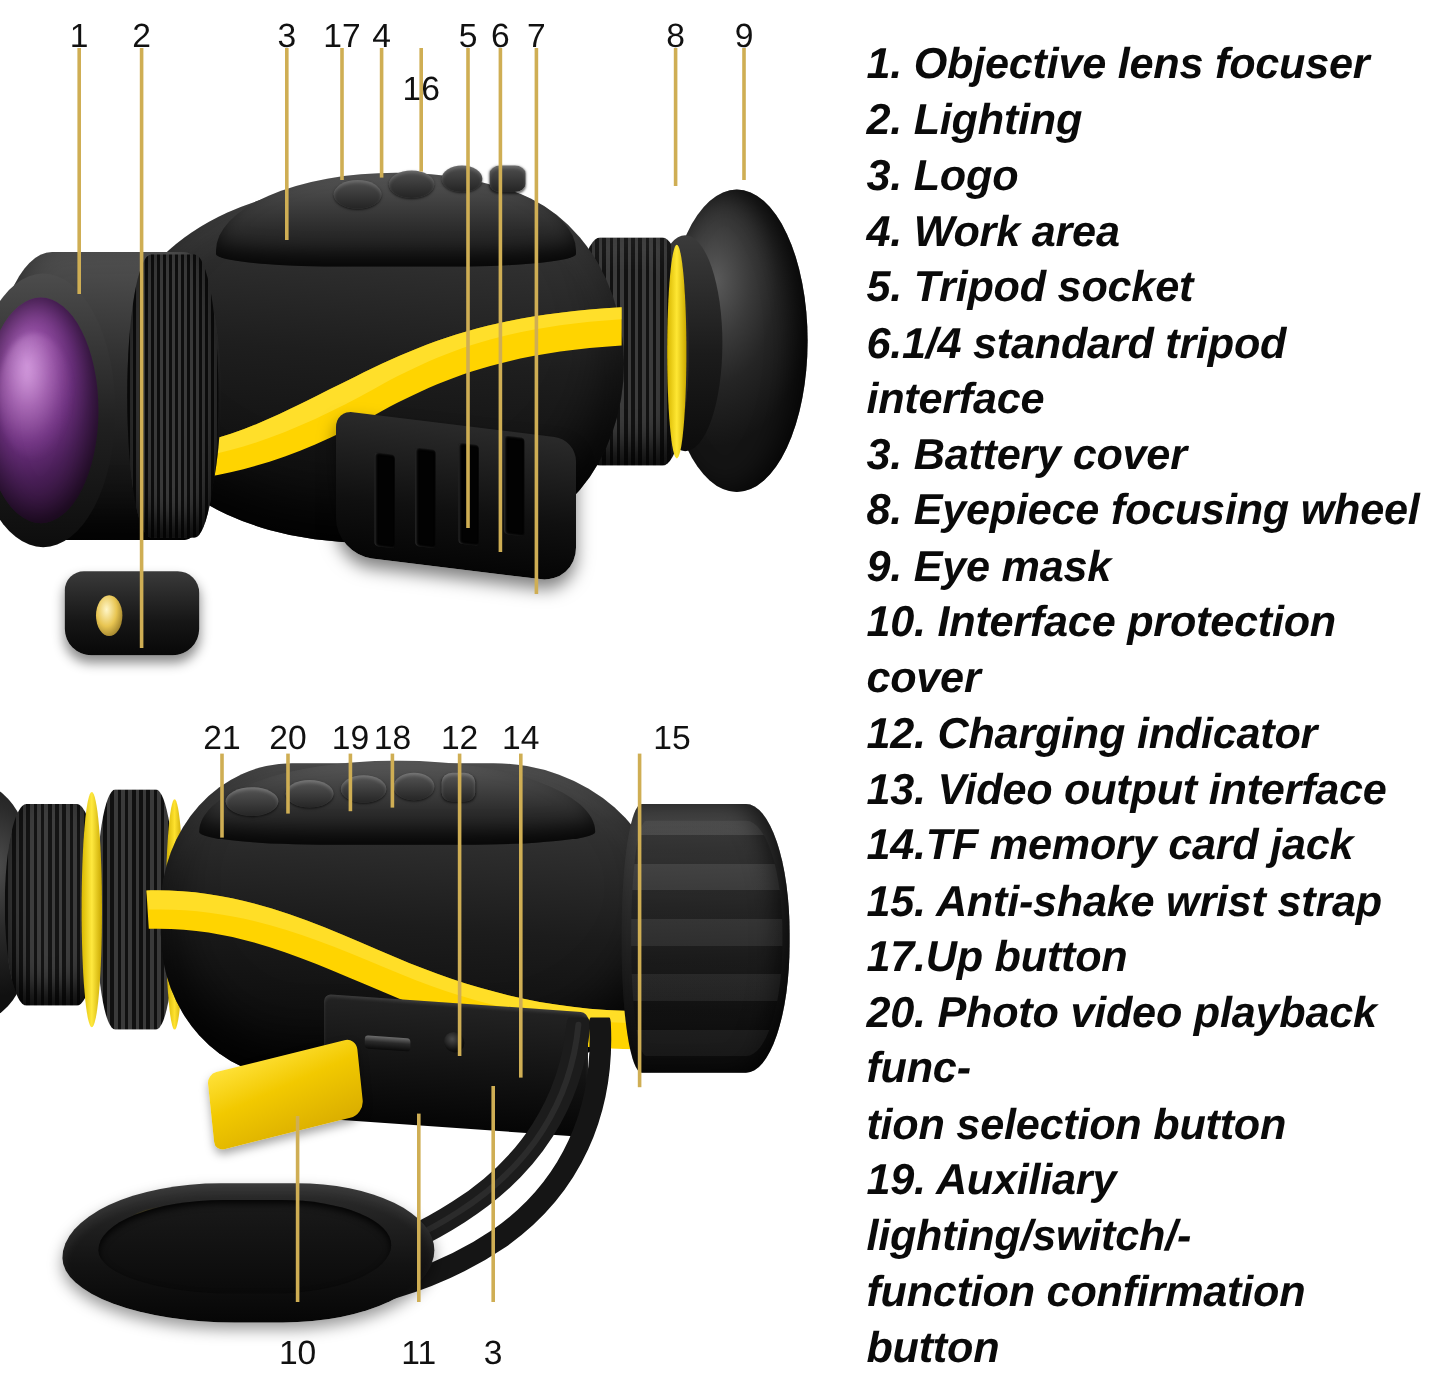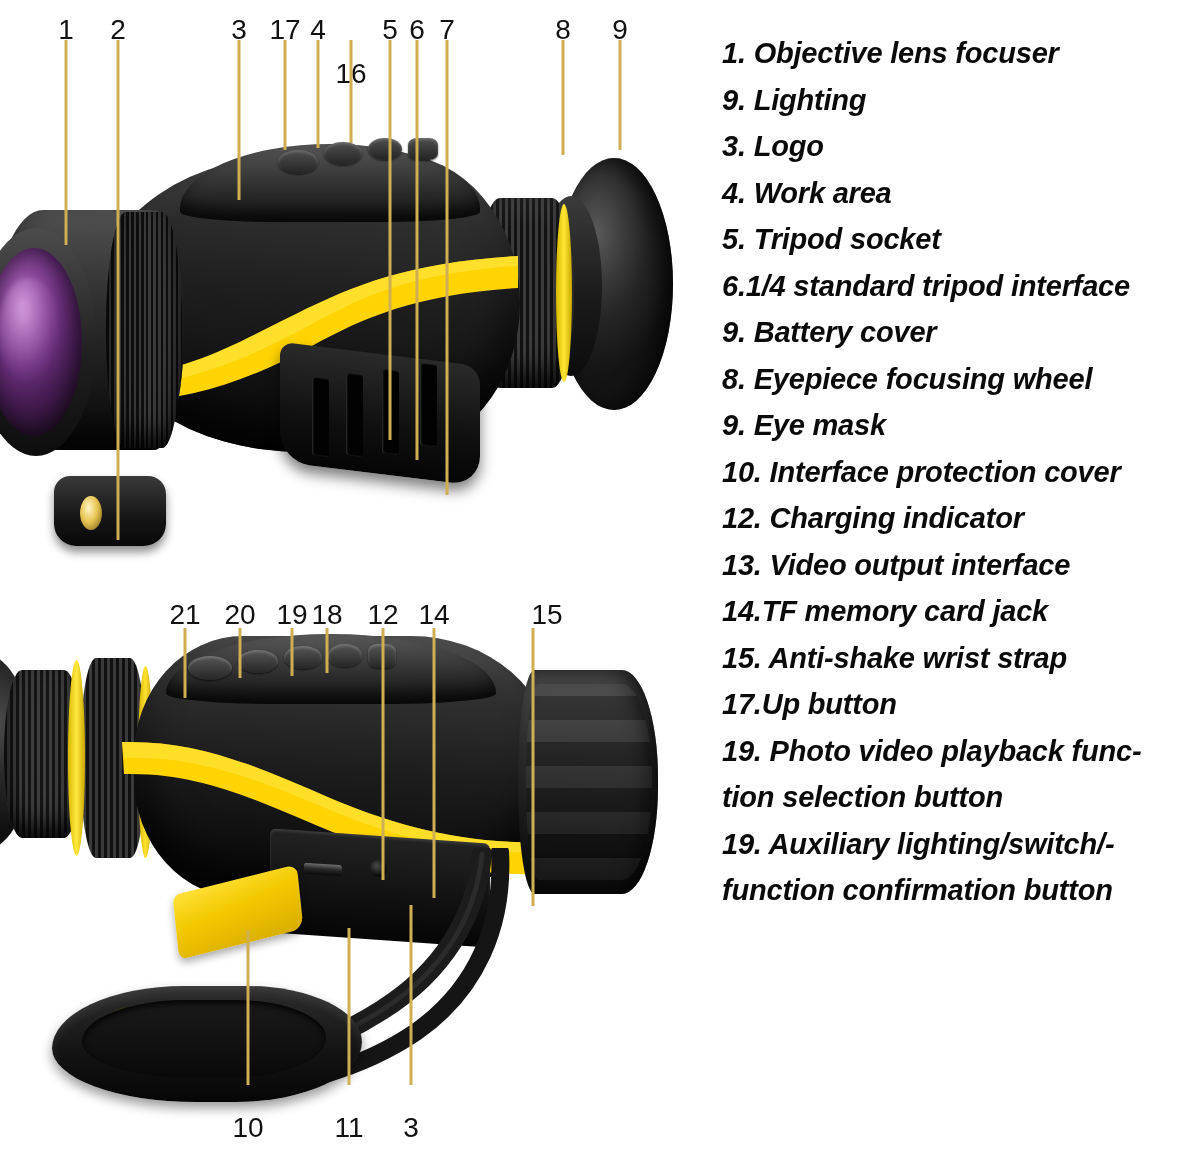--- a/index.html
+++ b/index.html
@@ -17,21 +17,21 @@
 
   
   .legend {
     position: absolute;
     left: 722px; top: 30px;
     width: 478px;
   }
   .legend-item {
     font-style: italic;
     font-weight: bold;
-    font-size: 29px;
+    font-size: 36px;
     line-height: 46.5px;
     color: #0a0a0a;
     letter-spacing: -0.2px;
     white-space: pre-wrap;
   }
 
   
   .callout {
     position: absolute;
     font-size: 28px;
@@ -450,45 +450,45 @@
       <div class="callout" style="left: 240px; top: 601px; text-align: right;">20</div>
       <div class="leader" style="left: 240px; top: 628px; height: 50px; background: rgb(207, 174, 84);"></div>
       <div class="callout" style="left: 292px; top: 601px;">19</div>
       <div class="leader" style="left: 292px; top: 628px; height: 48px; background: rgb(207, 174, 84);"></div>
       <div class="callout" style="left: 327px; top: 601px;">18</div>
       <div class="leader" style="left: 327px; top: 628px; height: 45px; background: rgb(207, 174, 84);"></div>
       <div class="callout" style="left: 383px; top: 601px;">12</div>
       <div class="leader" style="left: 383px; top: 628px; height: 252px; background: rgb(207, 174, 84);"></div>
       <div class="callout" style="left: 434px; top: 601px;">14</div>
       <div class="leader" style="left: 434px; top: 628px; height: 270px; background: rgb(207, 174, 84);"></div>
-      <div class="callout" style="left: 547px; top: 601px;">15</div>
+      <div class="callout" style="left: 560px; top: 601px;">15</div>
       <div class="leader" style="left: 533px; top: 628px; height: 278px; background: rgb(207, 174, 84);"></div>
       <div class="callout" style="left: 248px; top: 1114px;">10</div>
       <div class="leader" style="left: 248px; top: 930px; height: 155px; background: rgb(207, 174, 84);"></div>
       <div class="callout" style="left: 349px; top: 1114px;">11</div>
       <div class="leader" style="left: 349px; top: 928px; height: 157px; background: rgb(207, 174, 84);"></div>
       <div class="callout" style="left: 411px; top: 1114px;">3</div>
       <div class="leader" style="left: 411px; top: 905px; height: 180px; background: rgb(207, 174, 84);"></div>
     </div>
 
   <div class="legend">
       <div class="legend-item">1. Objective lens focuser</div>
-      <div class="legend-item">9. Lighting</div>
+      <div class="legend-item">2. Lighting</div>
       <div class="legend-item">3. Logo</div>
       <div class="legend-item">4. Work area</div>
       <div class="legend-item">5. Tripod socket</div>
       <div class="legend-item">6.1/4 standard tripod interface</div>
-      <div class="legend-item">9. Battery cover</div>
+      <div class="legend-item">3. Battery cover</div>
       <div class="legend-item">8. Eyepiece focusing wheel</div>
       <div class="legend-item">9. Eye mask</div>
       <div class="legend-item">10. Interface protection cover</div>
       <div class="legend-item">12. Charging indicator</div>
       <div class="legend-item">13. Video output interface</div>
       <div class="legend-item">14.TF memory card jack</div>
       <div class="legend-item">15. Anti-shake wrist strap</div>
       <div class="legend-item">17.Up button</div>
-      <div class="legend-item">19. Photo video playback func-
+      <div class="legend-item">20. Photo video playback func-
 tion selection button</div>
       <div class="legend-item">19. Auxiliary lighting/switch/-
 function confirmation button</div>
     </div>
 
 </div>
 
 </body></html>

